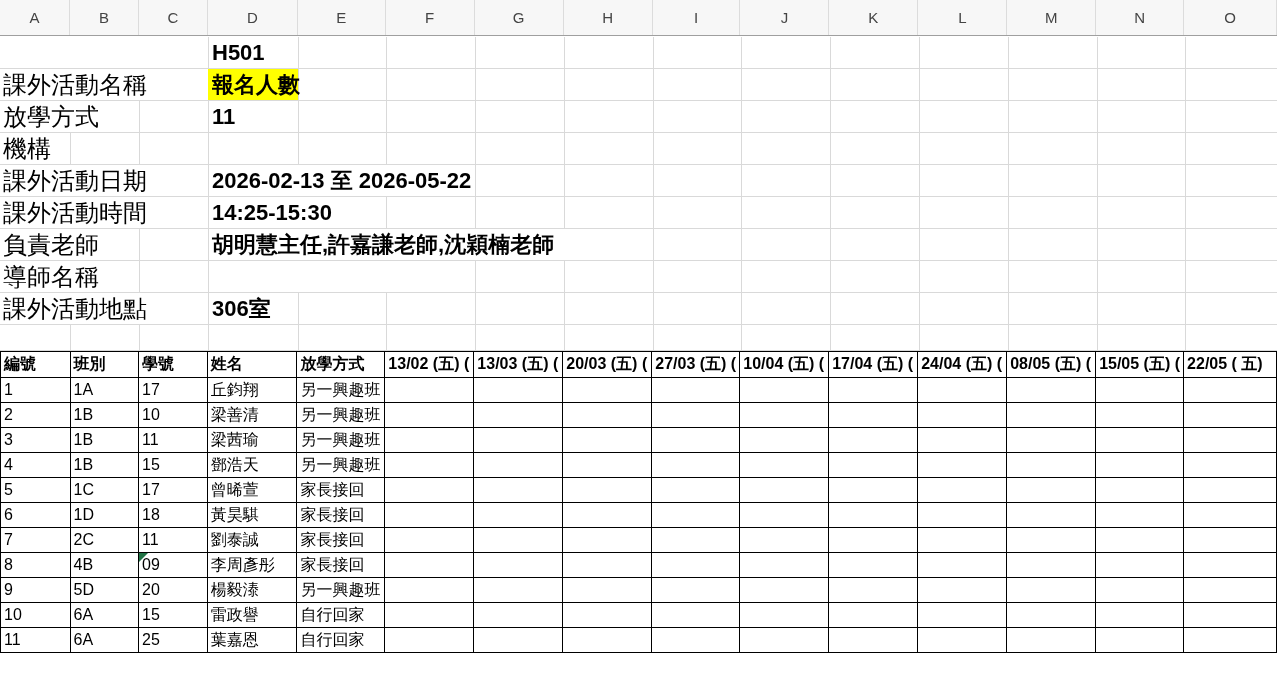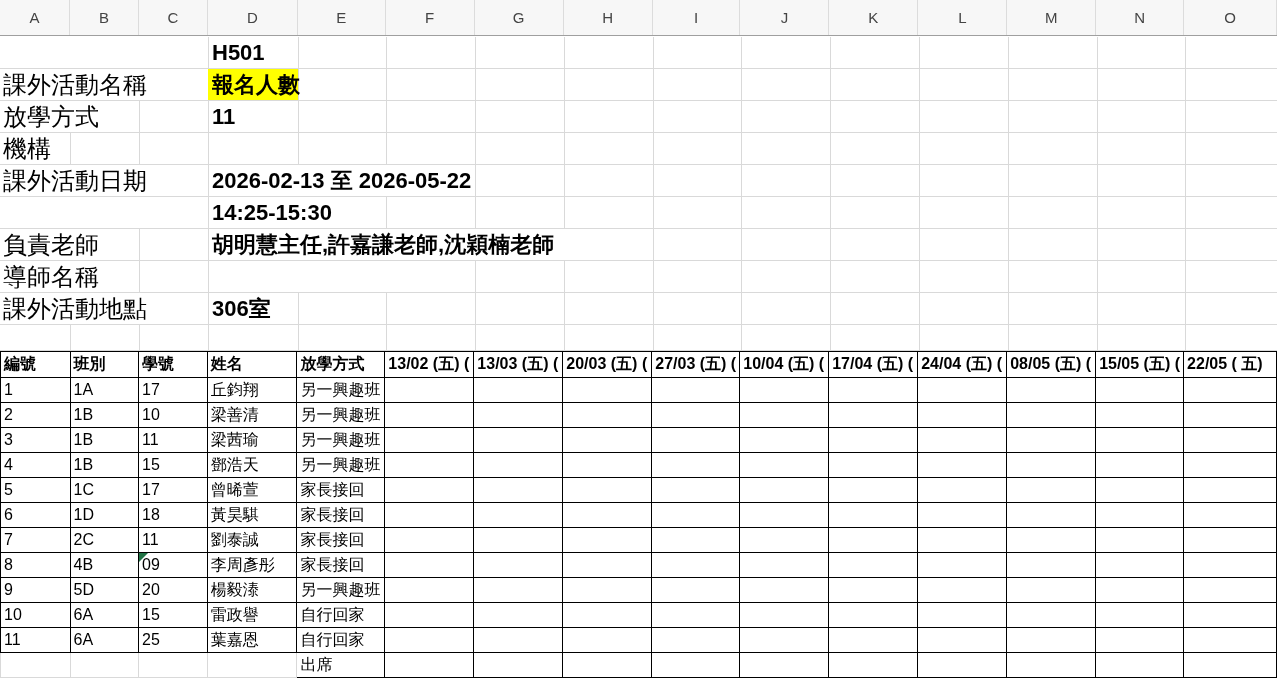--- a/index.html
+++ b/index.html
@@ -164,20 +164,21 @@
         <div class="vline" style="left: 386px;"></div>
         <div class="vline" style="left: 475px;"></div>
         <div class="vline" style="left: 564px;"></div>
         <div class="vline" style="left: 653px;"></div>
         <div class="vline" style="left: 741px;"></div>
         <div class="vline" style="left: 830px;"></div>
         <div class="vline" style="left: 919px;"></div>
         <div class="vline" style="left: 1008px;"></div>
         <div class="vline" style="left: 1097px;"></div>
         <div class="vline" style="left: 1185px;"></div>
+        <span class="label">課外活動時間</span>
         <span class="value">14:25-15:30</span>
       </div>
       <div class="inforow" style="top: 229px;">
         <div class="vline" style="left: 139px;"></div>
         <div class="vline" style="left: 208px;"></div>
         <div class="vline" style="left: 653px;"></div>
         <div class="vline" style="left: 741px;"></div>
         <div class="vline" style="left: 830px;"></div>
         <div class="vline" style="left: 919px;"></div>
         <div class="vline" style="left: 1008px;"></div>
@@ -449,32 +450,15 @@
           <td></td>
           <td></td>
           <td></td>
           <td></td>
           <td></td>
           <td></td>
           <td></td>
           <td></td>
           <td></td>
         </tr>
-        <tr>
-          <td class="ghost"></td>
-          <td class="ghost"></td>
-          <td class="ghost"></td>
-          <td class="ghost"></td>
-          <td>出席</td>
-          <td></td>
-          <td></td>
-          <td></td>
-          <td></td>
-          <td></td>
-          <td></td>
-          <td></td>
-          <td></td>
-          <td></td>
-          <td></td>
-        </tr>
       </tbody>
   </table>
 </div>
 
 </body></html>

